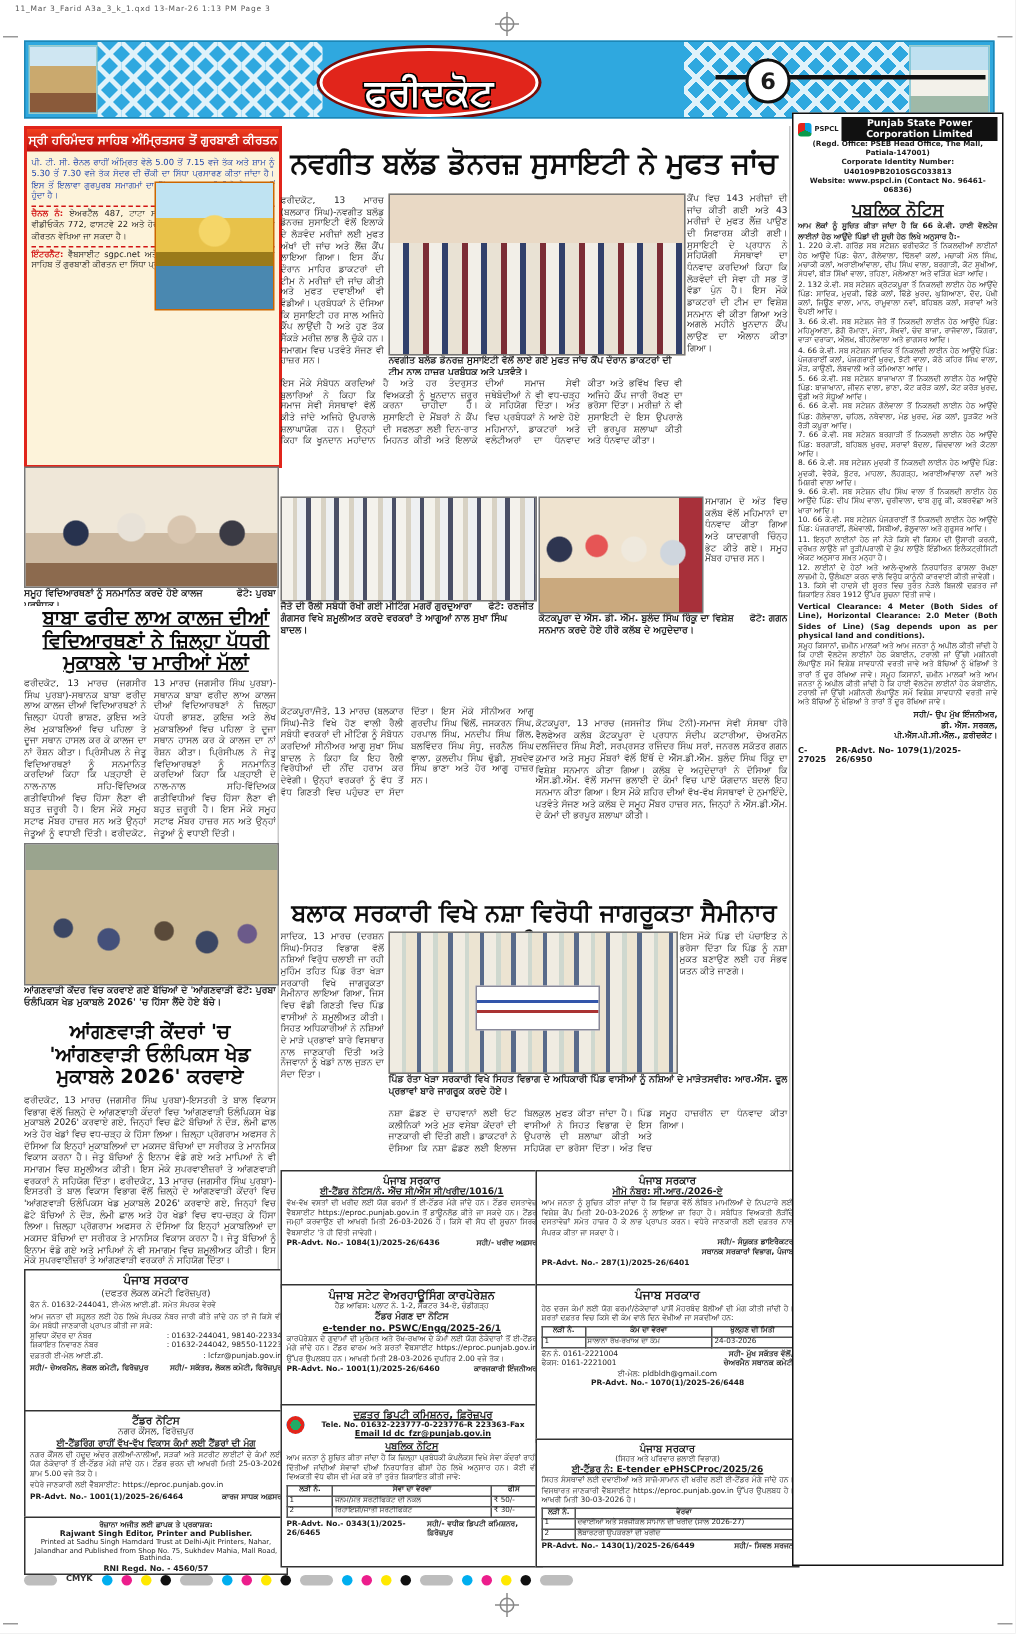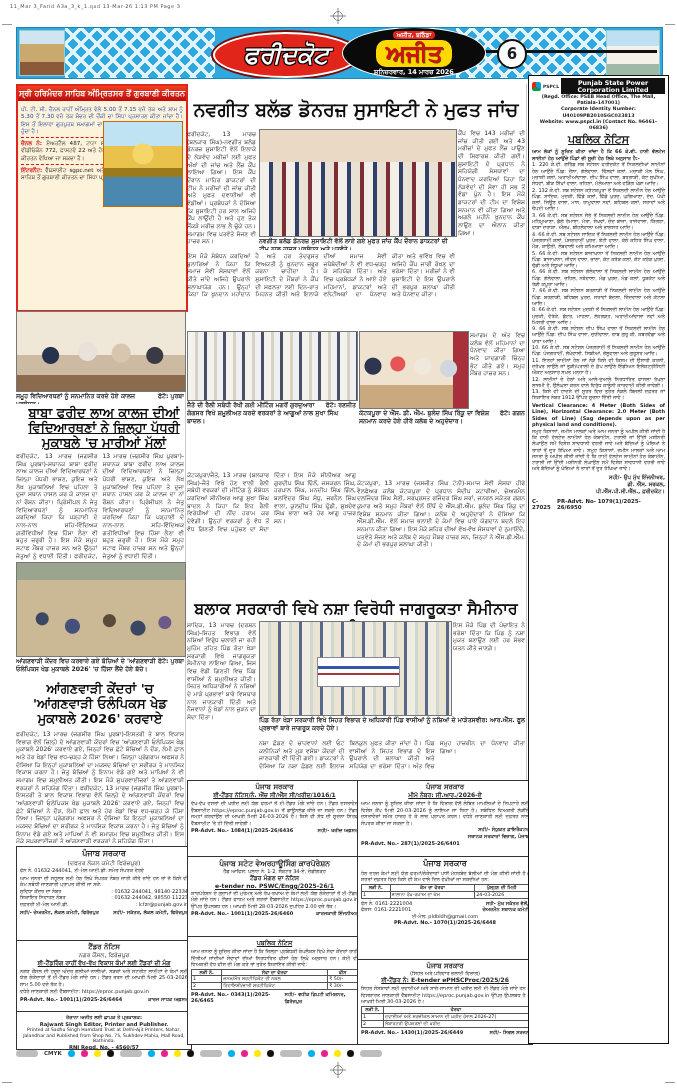--- a/index.html
+++ b/index.html
@@ -15,21 +15,21 @@
   .mast-diamonds{position:absolute;top:0;bottom:0;width:150px;
      background:
        linear-gradient(45deg, transparent 42%, #fff 42%, #fff 58%, transparent 58%),
        linear-gradient(-45deg, transparent 42%, #fff 42%, #fff 58%, transparent 58%);
      background-size:16px 16px;opacity:.85;}
   .mast-photo-l{left:2px;top:2px;width:44px;height:44px;
      background:linear-gradient(180deg,#cfe6f2 0 30%,#caa96e 30% 70%,#8a5a3a 70% 100%);border:1px solid #9cc;}
   .mast-photo-r{right:2px;top:2px;width:52px;height:44px;
      background:linear-gradient(180deg,#bfe0f0 0 35%,#f3f1ea 35% 75%,#9fb9a8 75% 100%);border:1px solid #9cc;}
   .oval-red{background:#e1251b;border-radius:50%;border:2px solid #fff;box-shadow:0 0 0 2px #7a0c08;
-     display:flex;align-items:center;justify-content:center;font-style:italic;}
+     display:flex;align-items:flex-end;justify-content:center;}
   .oval-red span{color:#fff;font-weight:bold;font-size:24px;text-shadow:1px 1px 0 #000,-1px -1px 0 #000,1px -1px 0 #000,-1px 1px 0 #000;}
   .oval-ajit{background:#0a0a0a;border-radius:50%;display:flex;flex-direction:column;align-items:center;justify-content:center;box-shadow:0 0 0 1px #fff;}
   .ajit-top{color:#fff;font-size:6px;font-weight:bold;background:#e1251b;padding:0 4px;border-radius:4px;}
   .ajit-band{background:#ffd800;border-radius:10px;padding:0 10px;margin:1px 0;}
   .ajit-band span{color:#d40f0f;font-weight:bold;font-size:23px;text-shadow:1px 1px 0 #7a4b00;}
   .ajit-date{color:#fff;font-size:6.5px;font-weight:bold;}
   .page-circle{background:#fff;border:2px solid #111;border-radius:50%;display:flex;align-items:center;justify-content:center;font-size:15px;font-weight:bold;}
   .mast-rule{height:3px;background:#111;top:22px;}
   
   .headline{font-weight:bold;color:#0d0d0d;text-align:center;line-height:1.15;}
@@ -142,25 +142,20 @@
 
   <div class="abs masthead" style="left:16px;top:27px;width:645px;height:50px;">
     <div class="mast-diamonds" style="left:48px;"></div>
     <div class="mast-diamonds" style="right:56px;"></div>
     <div class="abs mast-photo-l"></div>
     <div class="abs mast-photo-r"></div>
     <div class="abs mast-rule" style="left:460px;width:180px;"></div>
     <div class="abs oval-red" style="left:196px;top:4px;width:142px;height:42px;">
       <span>ਫਰੀਦਕੋਟ</span>
     </div>
-    <div class="abs oval-ajit" style="left:326px;top:0px;width:142px;height:50px;">
-      <div class="ajit-top">ਅਜੀਤ, ਬਠਿੰਡਾ</div>
-      <div class="ajit-band"><span>ਅਜੀਤ</span></div>
-      <div class="ajit-date">ਸ਼ਨਿਚਰਵਾਰ, 14 ਮਾਰਚ 2026</div>
-    </div>
     <div class="abs page-circle" style="left:480px;top:11px;width:26px;height:26px;">
       <span>6</span>
     </div>
   </div>
 
   <div class="abs vrule" style="left:185px;top:84px;height:956px;"></div>
   <div class="abs vrule" style="left:526px;top:84px;height:956px;"></div>
 
   <div class="abs kirtan" style="left:16px;top:84px;width:168px;height:224px;">
     <div class="kirtan-head">ਸ੍ਰੀ ਹਰਿਮੰਦਰ ਸਾਹਿਬ ਅੰਮ੍ਰਿਤਸਰ ਤੋਂ ਗੁਰਬਾਣੀ ਕੀਰਤਨ</div>
@@ -283,20 +278,28 @@
     <div class="nb-sub" style="font-size:5px;">ਹੈੱਡ ਆਫਿਸ: ਪਲਾਟ ਨੰ. 1-2, ਸੈਕਟਰ 34-ਏ, ਚੰਡੀਗੜ੍ਹ</div>
     <div class="nb-sub" style="font-weight:bold;">ਟੈਂਡਰ ਮੰਗਣ ਦਾ ਨੋਟਿਸ</div>
     <div class="nb-ref">e-tender no. PSWC/Engg/2025-26/1</div>
     <div class="nb-body">ਕਾਰਪੋਰੇਸ਼ਨ ਦੇ ਗੁਦਾਮਾਂ ਦੀ ਮੁਰੰਮਤ ਅਤੇ ਰੱਖ-ਰਖਾਅ ਦੇ ਕੰਮਾਂ ਲਈ ਯੋਗ ਠੇਕੇਦਾਰਾਂ ਤੋਂ ਈ-ਟੈਂਡਰ ਮੰਗੇ ਜਾਂਦੇ ਹਨ। ਟੈਂਡਰ ਫਾਰਮ ਅਤੇ ਸ਼ਰਤਾਂ ਵੈੱਬਸਾਈਟ https://eproc.punjab.gov.in ਉੱਪਰ ਉਪਲਬਧ ਹਨ। ਆਖਰੀ ਮਿਤੀ 28-03-2026 ਦੁਪਹਿਰ 2.00 ਵਜੇ ਤੱਕ।</div>
     <div class="nb-foot">
         <span>PR-Advt. No.- 1001(1)/2025-26/6460</span>
         <span>ਕਾਰਜਕਾਰੀ ਇੰਜਨੀਅਰ</span>
       </div>
   </div>
   <div class="abs nbox" style="left:187px;top:936px;width:167px;height:103px;">
+    <div style="display:flex;align-items:center;gap:3px;">
+      <div style="width:12px;height:12px;border-radius:50%;background:radial-gradient(circle,#2a6 0 40%,#e1251b 40% 70%,#149 70% 100%);flex:0 0 auto;"></div>
+      <div style="flex:1;">
+        <div class="nb-title" style="font-size:6.8px;text-decoration:underline;">ਦਫ਼ਤਰ ਡਿਪਟੀ ਕਮਿਸ਼ਨਰ, ਫ਼ਿਰੋਜ਼ਪੁਰ</div>
+        <div class="nb-sub" style="font-size:5px;font-weight:bold;">Tele. No. 01632-223777-0-223776-R 223363-Fax</div>
+        <div class="nb-sub" style="font-size:5.4px;font-weight:bold;text-decoration:underline;">Email Id dc_fzr@punjab.gov.in</div>
+      </div>
+    </div>
     <div class="nb-ref" style="font-size:6.4px;">ਪਬਲਿਕ ਨੋਟਿਸ</div>
     <div class="nb-body">ਆਮ ਜਨਤਾ ਨੂੰ ਸੂਚਿਤ ਕੀਤਾ ਜਾਂਦਾ ਹੈ ਕਿ ਜ਼ਿਲ੍ਹਾ ਪ੍ਰਬੰਧਕੀ ਕੰਪਲੈਕਸ ਵਿਖੇ ਸੇਵਾ ਕੇਂਦਰਾਂ ਰਾਹੀਂ ਦਿੱਤੀਆਂ ਜਾਂਦੀਆਂ ਸੇਵਾਵਾਂ ਦੀਆਂ ਨਿਰਧਾਰਿਤ ਫੀਸਾਂ ਹੇਠ ਲਿਖੇ ਅਨੁਸਾਰ ਹਨ। ਕੋਈ ਵੀ ਵਿਅਕਤੀ ਵੱਧ ਫੀਸ ਦੀ ਮੰਗ ਕਰੇ ਤਾਂ ਤੁਰੰਤ ਸ਼ਿਕਾਇਤ ਕੀਤੀ ਜਾਵੇ:</div>
     <table class="nb-table">
       <tbody>
           <tr>
             <th>ਲੜੀ ਨੰ.</th>
             <th>ਸੇਵਾ ਦਾ ਵੇਰਵਾ</th>
             <th>ਫੀਸ</th>
           </tr>
       <tr>

